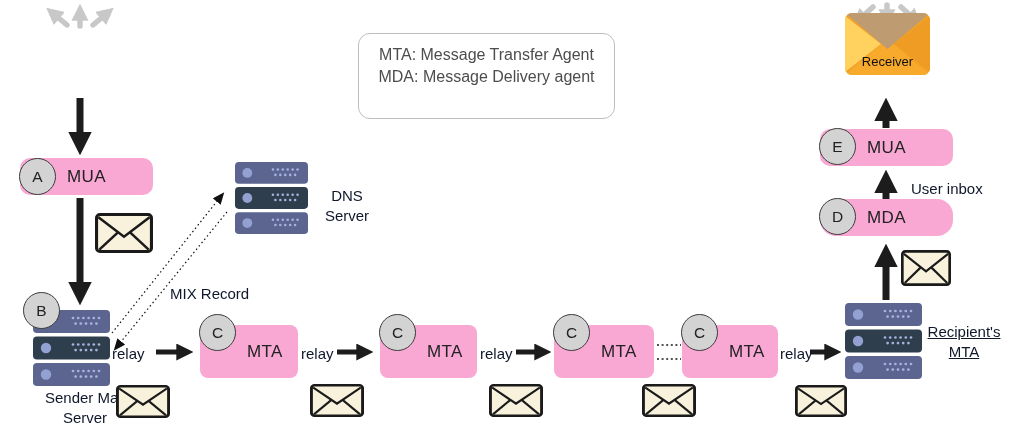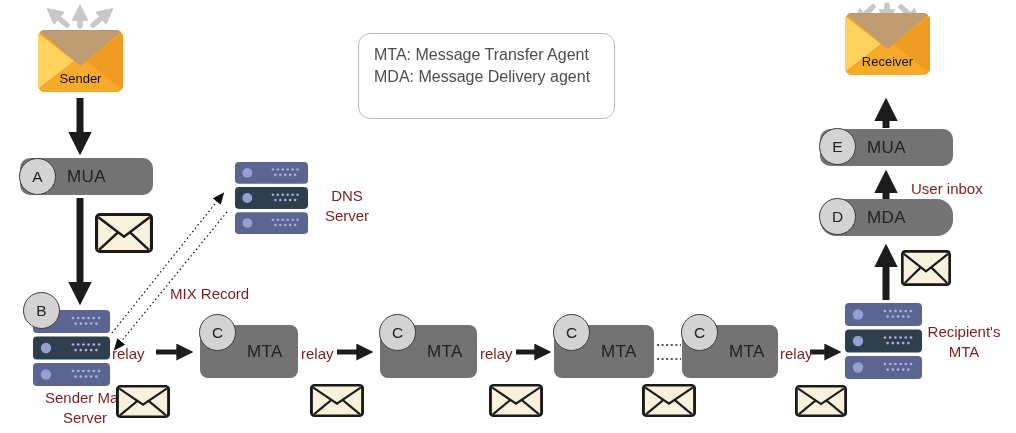--- a/index.html
+++ b/index.html
@@ -2,43 +2,43 @@
 <html><head>
 <meta charset="utf-8">
 <style>
   html,body{margin:0;padding:0;background:#fff;}
   #canvas{
     position:relative;width:1016px;height:433px;background:#ffffff;
     font-family:"Liberation Sans","DejaVu Sans",sans-serif;color:#1a1a1a;overflow:hidden;
   }
   .overlay{position:absolute;left:0;top:0;z-index:1;pointer-events:none;}
   .node-box{
-    position:absolute;background:#737373;border-radius:10px;display:flex;align-items:center;
+    position:absolute;background:#f9a8d4;border-radius:10px;display:flex;align-items:center;
     padding-left:47px;box-sizing:border-box;font-size:17px;letter-spacing:.4px;color:#222;z-index:2;
   }
   .mta-box{border-radius:8px;}
   .badge{
     position:absolute;width:37px;height:37px;border-radius:50%;background:#d3d3d3;
     border:1.6px solid #3c3c3c;box-sizing:border-box;display:flex;align-items:center;justify-content:center;
     font-size:15.5px;color:#222;z-index:3;
   }
-  .lbl{position:absolute;font-size:15px;color:#7f1d1d;z-index:2;line-height:19.5px;}
+  .lbl{position:absolute;font-size:15px;color:#0f172a;z-index:2;line-height:19.5px;}
   .center{text-align:center;}
   .medium{font-weight:500;}
   .icon-wrap{position:absolute;z-index:2;}
   .icon-wrap svg{display:block;width:100%;height:100%;}
   .big-env{position:absolute;z-index:2;}
   .big-env .env-label{
     position:absolute;left:0;right:0;bottom:6px;text-align:center;font-size:13px;
     font-weight:500;color:#101010;z-index:3;
   }
   .big-env .icon-slot,.big-env .icon-slot svg{position:absolute;left:0;top:0;width:100%;height:100%;}
   .legend{
     position:absolute;left:358px;top:33px;width:257px;height:86px;box-sizing:border-box;
-    background:#fff;border:1.5px solid #bdbdbd;border-radius:12px;padding:10px 15px;z-index:2;
+    background:#fff;border:1.5px solid #bdbdbd;border-radius:12px;padding:10px 15px;z-index:2;text-align:center;
   }
   .legend div{font-size:16px;line-height:22px;color:#4d4d4d;white-space:nowrap;}
 </style>
 </head>
 <body>
 
 <div id="canvas">
 
   <svg class="overlay" width="1016" height="433" viewBox="0 0 1016 433">
     <defs>
@@ -89,39 +89,20 @@
       <line x1="657" y1="345" x2="681" y2="345"></line>
       <line x1="657" y1="359" x2="681" y2="359"></line>
     </g>
   </svg>
 
   <div class="legend">
     <div>MTA: Message Transfer Agent</div>
     <div>MDA: Message Delivery agent</div>
   </div>
 
-  <div class="big-env" style="left:38px;top:30px;width:85px;height:62px;">
-    <span class="icon-slot">
-        <svg viewBox="0 0 85 62" preserveAspectRatio="none">
-      <defs>
-            <clipPath id="icclip0">
-              <rect width="85" height="62" rx="7"></rect>
-            </clipPath>
-          </defs>
-      <g clip-path="url(#icclip0)">
-        <rect width="85" height="62" fill="#F4A227"></rect>
-        <polygon points="0,62 85,62 42.5,26" fill="#F7AA2C"></polygon>
-        <polygon points="0,3 0,59 36,31" fill="#FFD15F"></polygon>
-        <polygon points="85,3 85,59 49,31" fill="#EE9C23"></polygon>
-        <polygon points="0,0 85,0 42.5,36" fill="#BE9B70"></polygon>
-      </g>
-    </svg>
-      </span>
-    <span class="env-label">Sender</span>
-  </div>
 
   <div class="node-box" style="left:20px;top:158px;width:133px;height:37px;">
     <span>MUA</span>
   </div>
   <div class="badge" style="left:19px;top:158px;">A</div>
 
   <div class="icon-wrap" style="left:95px;top:213px;width:58px;height:40px;">
       <svg viewBox="0 0 60 42" preserveAspectRatio="none">
       <rect x="1.6" y="1.6" width="56.8" height="38.8" rx="3.5" fill="#F8F1DC" stroke="#1a1a1a" stroke-width="3.2"></rect>
       <path d="M3.5,4.5 L30,25 L56.5,4.5" fill="none" stroke="#1a1a1a" stroke-width="2.6"></path>
@@ -324,21 +305,21 @@
         <circle cx="55.6" cy="61" r="1.35" fill="#a8b2df"></circle>
         <circle cx="60.8" cy="61" r="1.35" fill="#a8b2df"></circle>
         <circle cx="66" cy="61" r="1.35" fill="#a8b2df"></circle>
         <circle cx="42.6" cy="66.6" r="1.35" fill="#a8b2df"></circle>
         <circle cx="47.800000000000004" cy="66.6" r="1.35" fill="#a8b2df"></circle>
         <circle cx="53" cy="66.6" r="1.35" fill="#a8b2df"></circle>
         <circle cx="58.2" cy="66.6" r="1.35" fill="#a8b2df"></circle>
         <circle cx="63.4" cy="66.6" r="1.35" fill="#a8b2df"></circle>
       </svg>
     </div>
-  <div class="lbl center" style="left:922px;top:322px;width:84px;">Recipient's MTA</div>
+  <div class="lbl center" style="left:922px;top:322px;width:84px;text-decoration:underline;">Recipient's MTA</div>
 
   <div class="icon-wrap" style="left:901px;top:250px;width:50px;height:36px;">
       <svg viewBox="0 0 60 42" preserveAspectRatio="none">
       <rect x="1.6" y="1.6" width="56.8" height="38.8" rx="3.5" fill="#F8F1DC" stroke="#1a1a1a" stroke-width="3.2"></rect>
       <path d="M3.5,4.5 L30,25 L56.5,4.5" fill="none" stroke="#1a1a1a" stroke-width="2.6"></path>
       <path d="M4.5,38.5 L24,20" fill="none" stroke="#1a1a1a" stroke-width="2.6"></path>
       <path d="M55.5,38.5 L36,20" fill="none" stroke="#1a1a1a" stroke-width="2.6"></path>
     </svg>
     </div>
 

